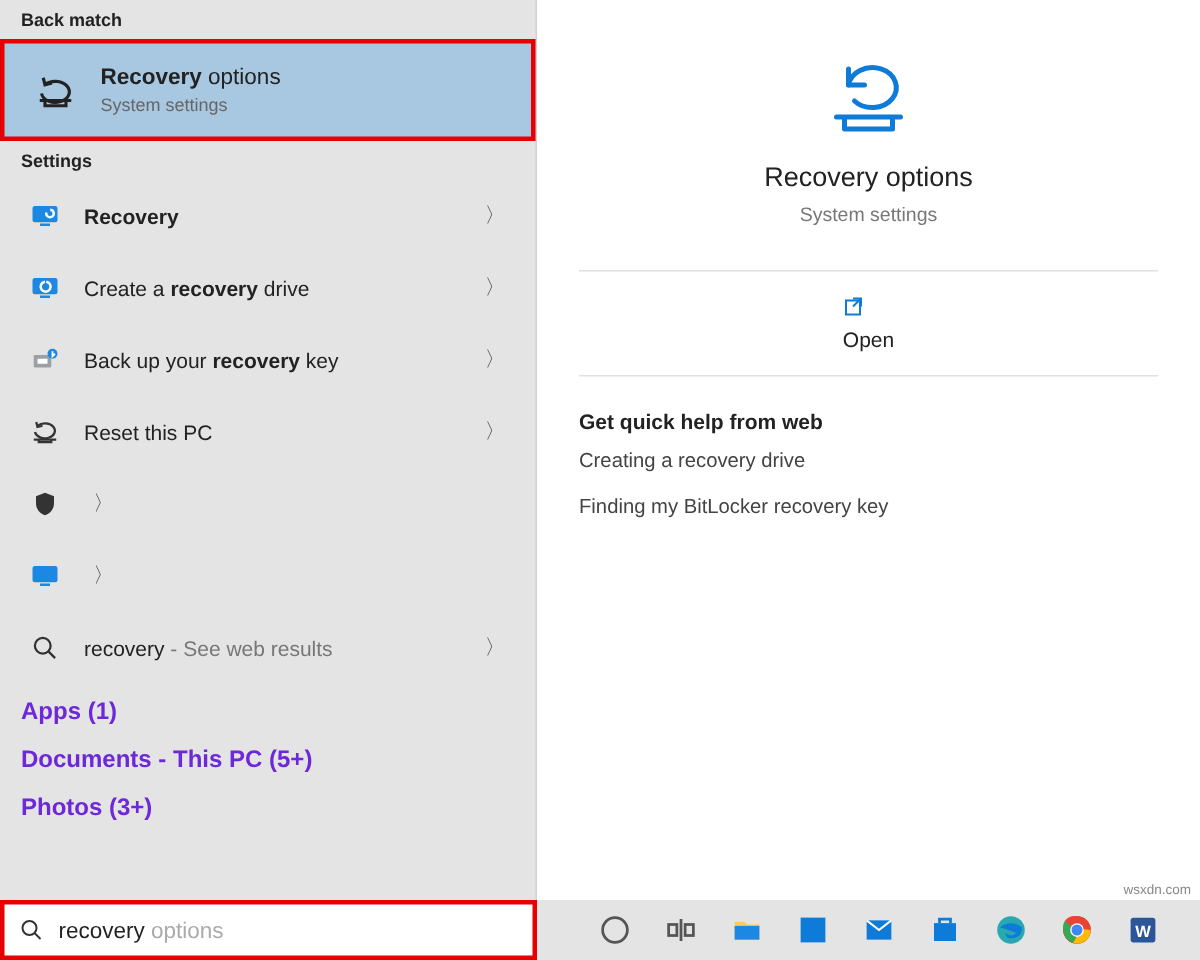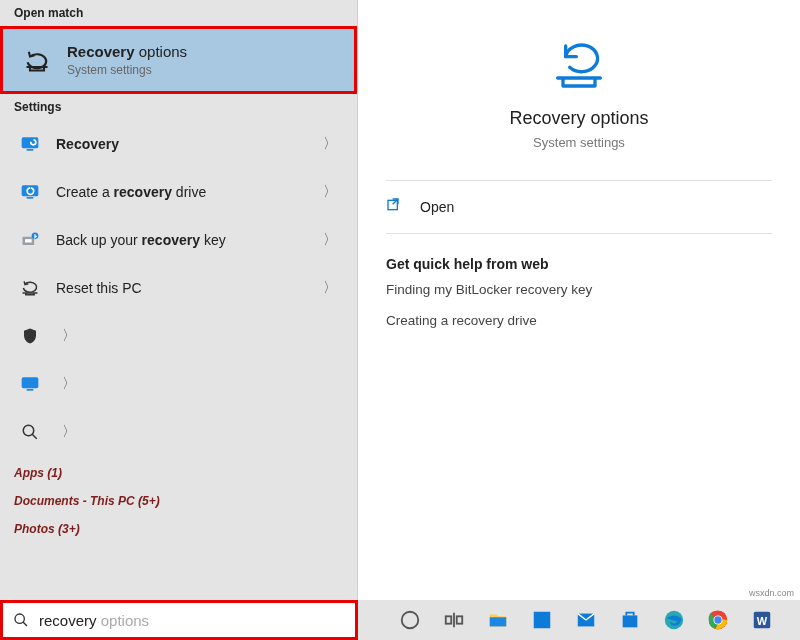--- a/index.html
+++ b/index.html
@@ -15,30 +15,30 @@
 .result-item .icon-slot { width: 32px; height: 32px; display: flex; align-items: center; justify-content: center; margin-right: 10px; flex-shrink: 0; }
 .result-item .text-slot { flex: 1; line-height: 1.2; }
 .result-item .title { font-size: 14px; color: #222; }
 .result-item .title b { font-weight: 600; }
 .result-item .subtitle { font-size: 12px; color: #666; margin-top: 2px; }
 .result-item .chevron { color: #555; font-size: 14px; padding: 0 6px; }
 
 .best-match { background: #a8c7e0; border: 3px solid #e60000; margin: 0; padding: 14px 14px 14px 14px; }
 .best-match .title { font-size: 15px; }
 .best-match .icon-slot { width: 40px; }
-.doc-label { font-size: 12px; font-weight: 600; color: #7f1d1d; padding: 10px 14px 4px 14px; font-style: italic; }
+.doc-label { font-size: 16px; font-weight: 600; color: #6d28d9; padding: 10px 14px 4px 14px; }
 
 .right-hero { display: flex; flex-direction: column; align-items: center; margin-bottom: 26px; }
 .right-hero svg { width: 64px; height: 64px; }
 .right-hero .h-title { font-size: 18px; color: #222; margin-top: 14px; }
 .right-hero .h-sub { font-size: 13px; color: #777; margin-top: 6px; }
 
 .divider { height: 1px; background: #e0e0e0; margin: 4px 0; }
 
-.open-row { display: flex; align-items: center; padding: 12px 0; cursor: pointer; }
+.open-row { display: flex; align-items: center; padding: 12px 0; cursor: pointer; flex-direction: column; }
 .open-row .o-icon { width: 20px; margin-right: 14px; color: #0e7bd8; }
 .open-row .o-label { font-size: 14px; color: #222; }
 
 .quick-title { font-size: 14px; font-weight: 600; color: #222; margin: 18px 0 2px 0; }
 .quick-link { font-size: 13.5px; color: #444; padding: 8px 0; cursor: pointer; }
 
 .taskbar { position: absolute; bottom: 0; left: 0; right: 0; height: 40px; background: #e4e4e4; display: flex; align-items: center; }
 .search-box { height: 40px; width: 358px; background: #fff; border: 3px solid #e60000; display: flex; align-items: center; padding: 0 10px; }
 .search-box svg { width: 16px; height: 16px; color: #333; flex-shrink: 0; }
 .search-text { margin-left: 10px; font-size: 15px; color: #222; white-space: nowrap; }
@@ -49,21 +49,21 @@
 .tb-icon svg { width: 22px; height: 22px; }
 
 .watermark { position: absolute; right: 6px; bottom: 42px; font-size: 9px; color: #888; text-align: center; }
 .ico-shield { width:18px; height:20px; }
 </style>
 </head>
 <body>
 
 <div class="panel">
   <div class="left">
-    <div class="section-label">Open match</div>
+    <div class="section-label">Back match</div>
 
     <div class="result-item best-match">
       <div class="icon-slot">
         <svg viewBox="0 0 24 24" width="28" height="28" fill="none" stroke="#222" stroke-width="1.8">
           <path d="M4 14 a8 6 0 1 0 2 -5"></path>
             <polyline points="5,5 6,9 10,8"></polyline>
           <path d="M3 18 h18 M6 18 v3 h12 v-3"></path>
         </svg>
       </div>
       <div class="text-slot">
@@ -151,20 +151,23 @@
     </div>
 
 
     <div class="result-item">
       <div class="icon-slot">
         <svg viewBox="0 0 24 24" width="18" height="18" fill="none" stroke="#333" stroke-width="2">
             <circle cx="10" cy="10" r="7"></circle>
             <line x1="15" y1="15" x2="21" y2="21"></line>
           </svg>
       </div>
+      <div class="text-slot">
+          <div class="title"><span>recovery</span><span style="color:#777"> - See web results</span></div>
+        </div>
       <div class="chevron">〉</div>
     </div>
 
     <div class="doc-label">Apps (1)</div>
     <div class="doc-label">Documents - This PC (5+)</div>
     <div class="doc-label">Photos (3+)</div>
   </div>
 
   <div class="right">
     <div class="right-hero">
@@ -186,22 +189,22 @@
             <path d="M10 3 h8 v8"></path>
             <line x1="18" y1="3" x2="10" y2="11"></line>
           </svg>
       </span>
       <span class="o-label">Open</span>
     </div>
 
     <div class="divider"></div>
 
     <div class="quick-title">Get quick help from web</div>
+    <div class="quick-link">Creating a recovery drive</div>
     <div class="quick-link">Finding my BitLocker recovery key</div>
-    <div class="quick-link">Creating a recovery drive</div>
   </div>
 </div>
 
 <div class="taskbar">
   <div class="search-box">
     <svg viewBox="0 0 24 24" fill="none" stroke="#333" stroke-width="2">
         <circle cx="10" cy="10" r="7"></circle>
         <line x1="15" y1="15" x2="21" y2="21"></line>
       </svg>
     <div class="search-text"><span>recovery</span><span class="ghost"> options</span></div>

